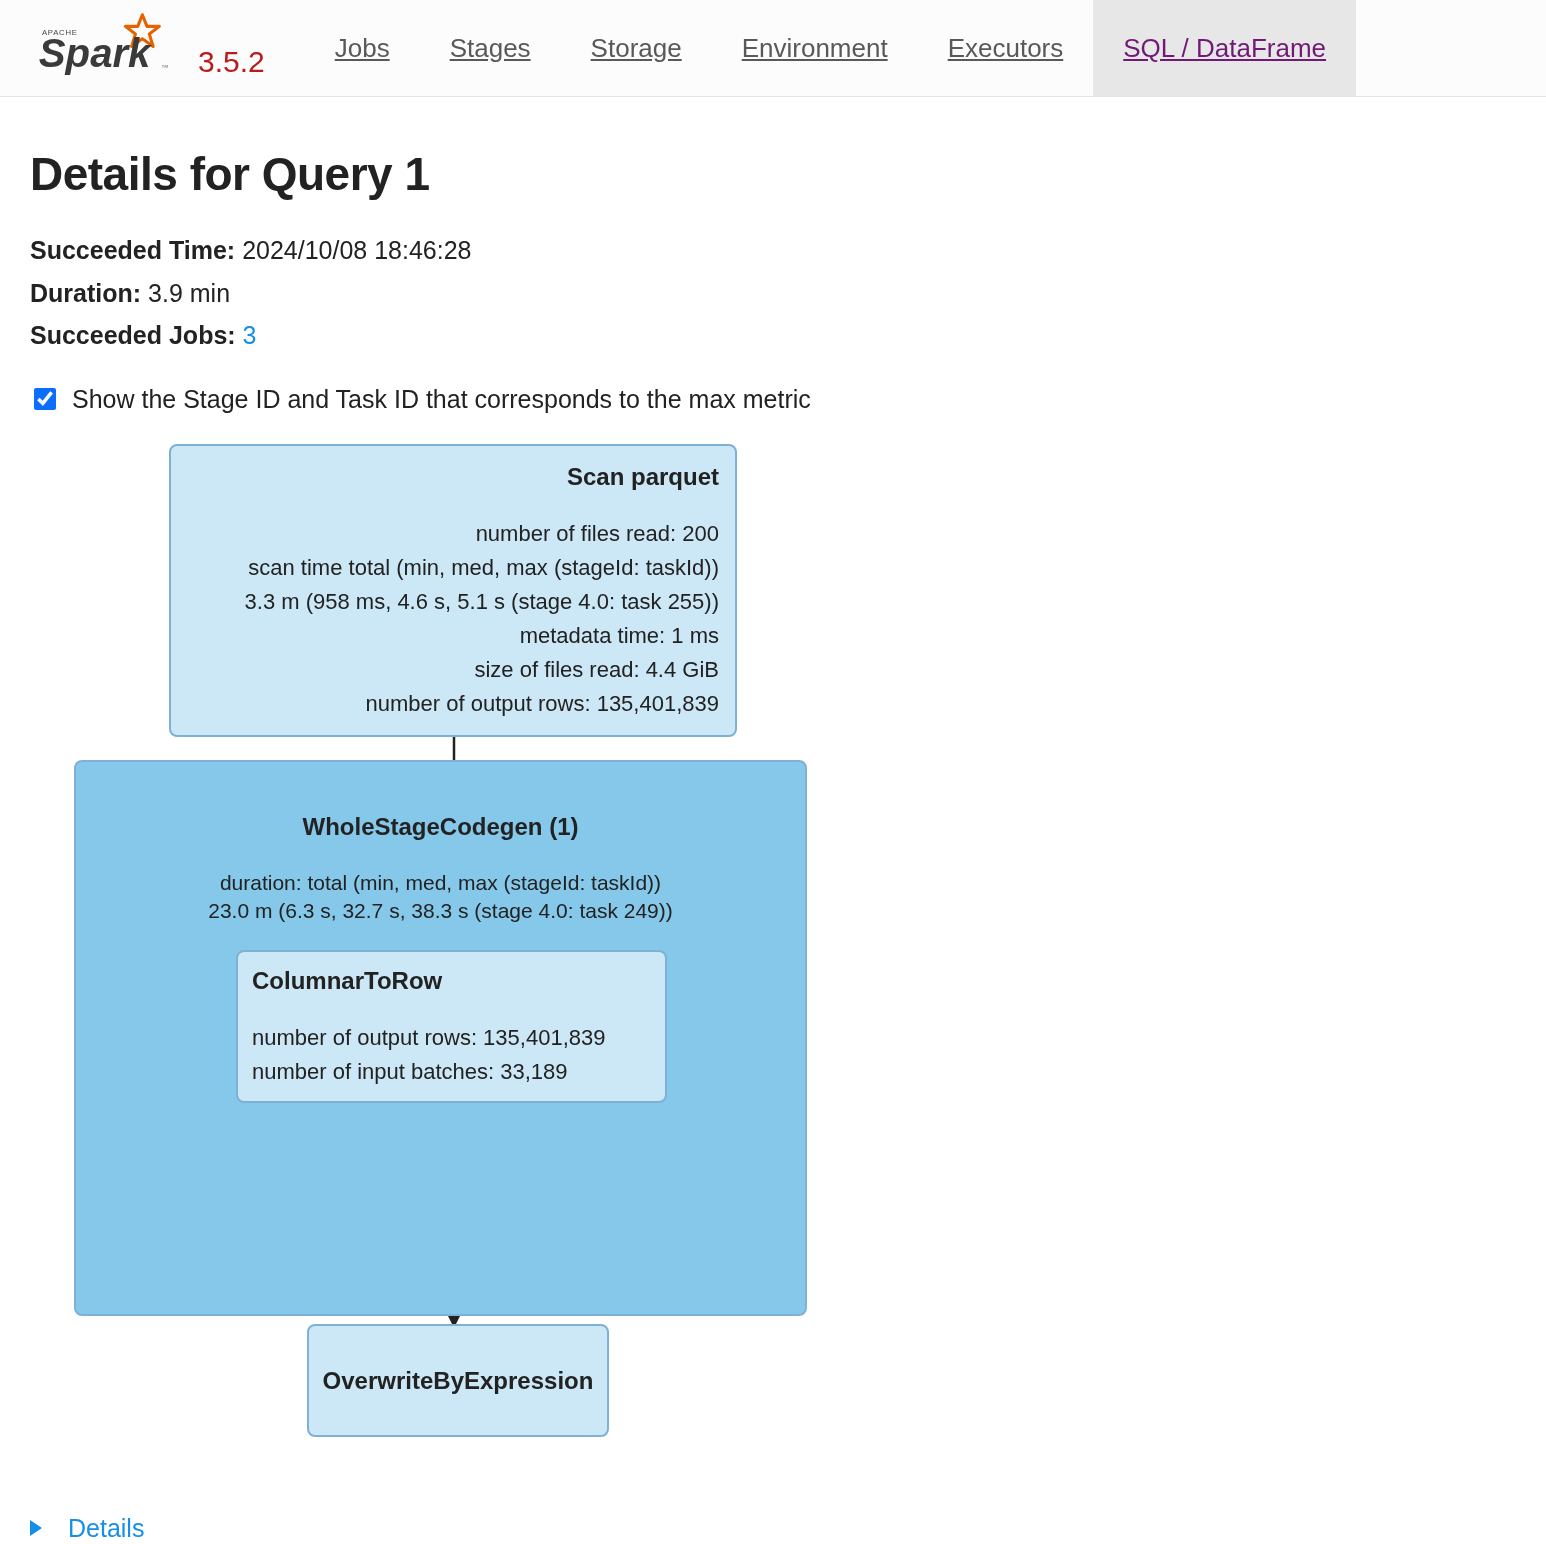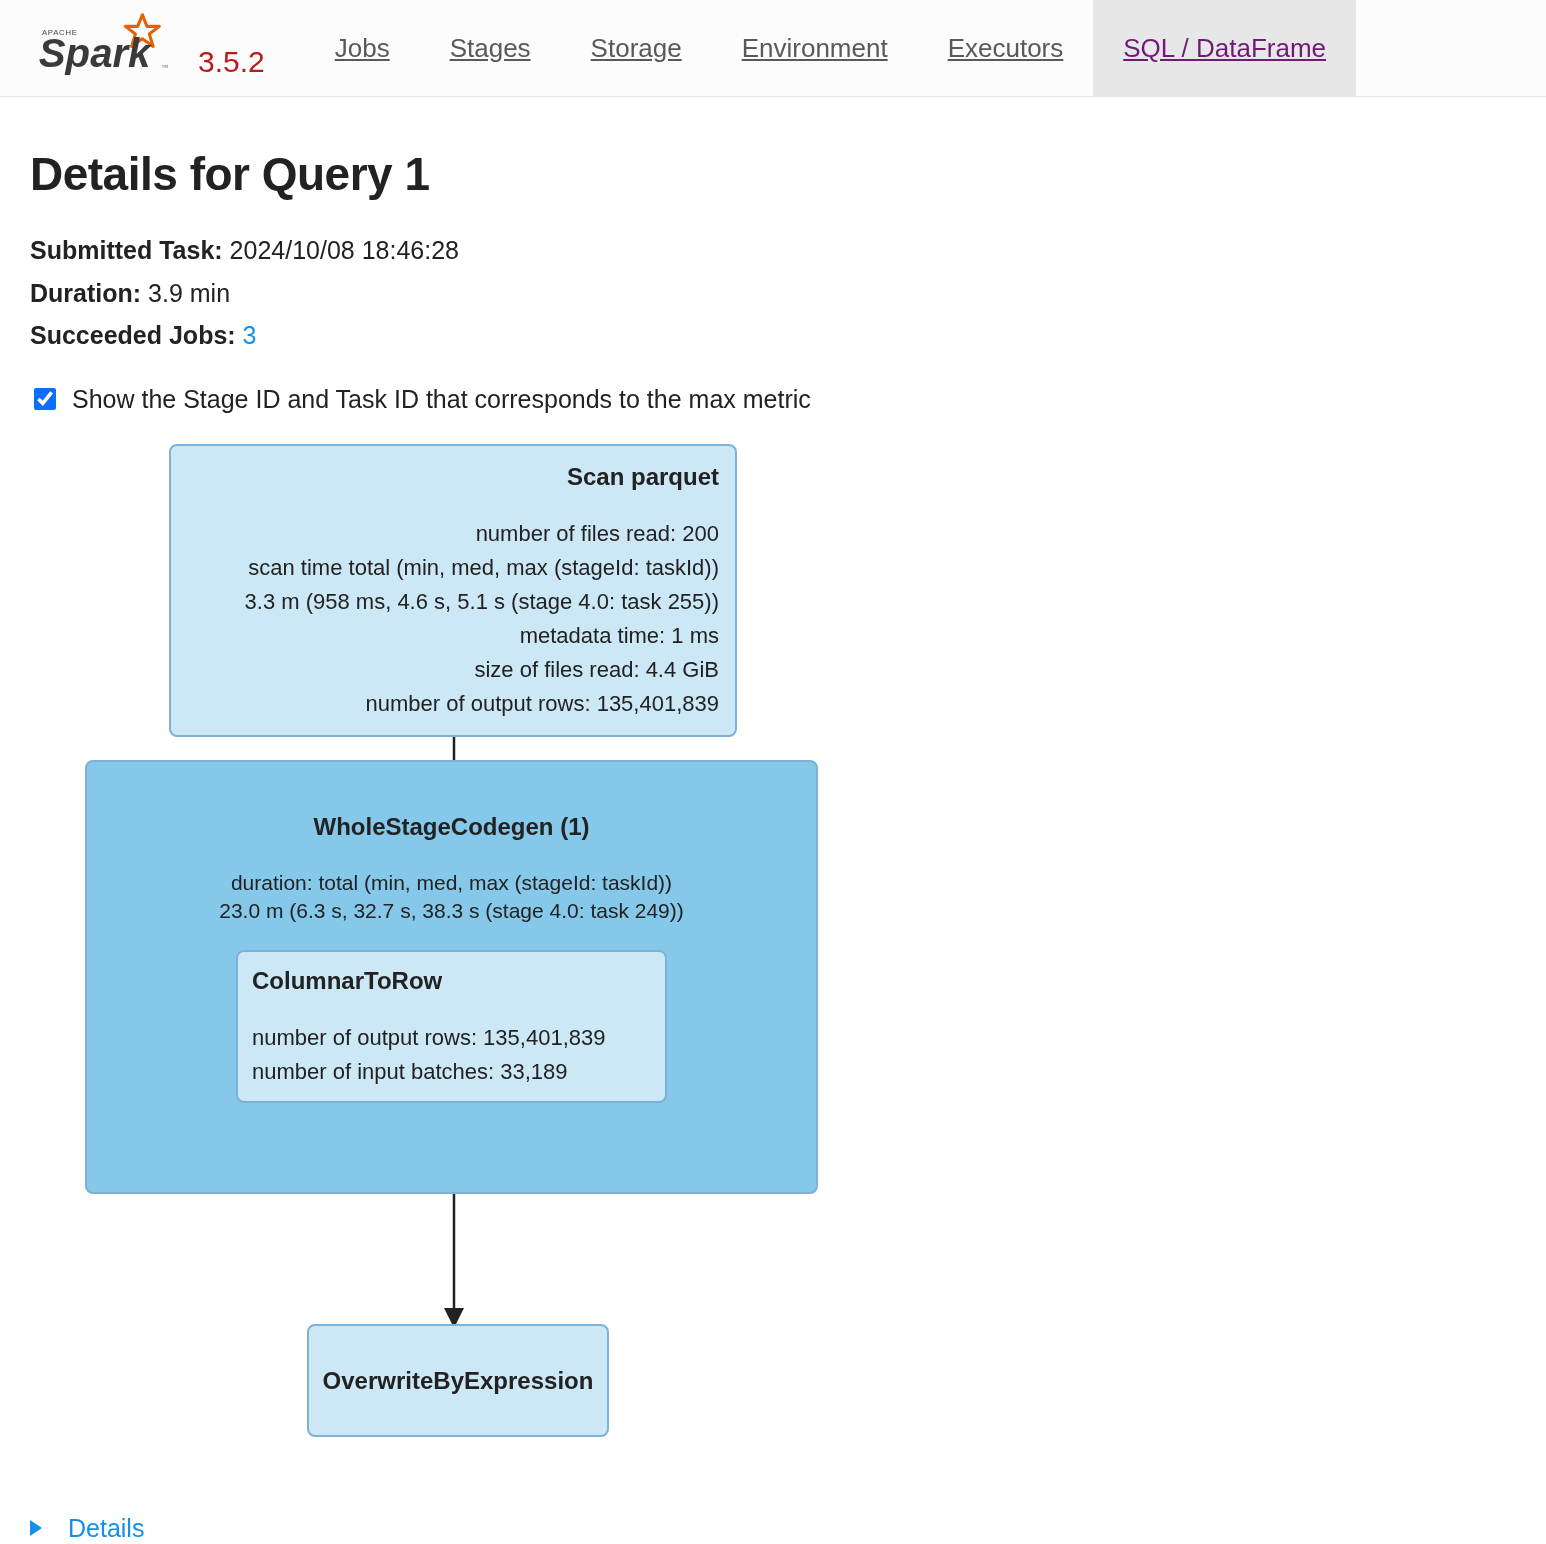--- a/index.html
+++ b/index.html
@@ -120,23 +120,23 @@
     margin-bottom: 22px;
   }
   .node .node-title.no-body { margin-bottom: 0; }
   
   #node-scan {
     left: 111px; top: 0;
     width: 568px;
     text-align: right;
   }
   #node-wsc {
-    left: 27px; top: 316px;
+    left: 16px; top: 316px;
     width: 733px;
-    height: 434px;
+    height: 556px;
     text-align: center;
     padding-top: 46px;
   }
   #node-wsc .wsc-title { font-weight: 700; font-size: 24px; margin-bottom: 24px; }
   #node-wsc .wsc-metrics { font-size: 21px; line-height: 1.35; }
   #node-ctr {
     position: absolute;
     left: 178px; 
     top: 506px;
     width: 431px;
@@ -198,21 +198,21 @@
     <div class="nav-tab active">SQL / DataFrame</div>
   </div>
 </div>
 
 <div class="container">
 
   <h1 class="page-title">Details for Query 1</h1>
 
   <div class="meta-list">
     <div>
-      <span class="label">Submitted Task:</span>
+      <span class="label">Succeeded Time:</span>
       <span>2024/10/08 18:46:28</span>
     </div>
     <div>
       <span class="label">Duration:</span>
       <span>3.9 min</span>
     </div>
     <div>
       <span class="label">Succeeded Jobs:</span>
       <a href="#" class="link">3</a>
     </div>

